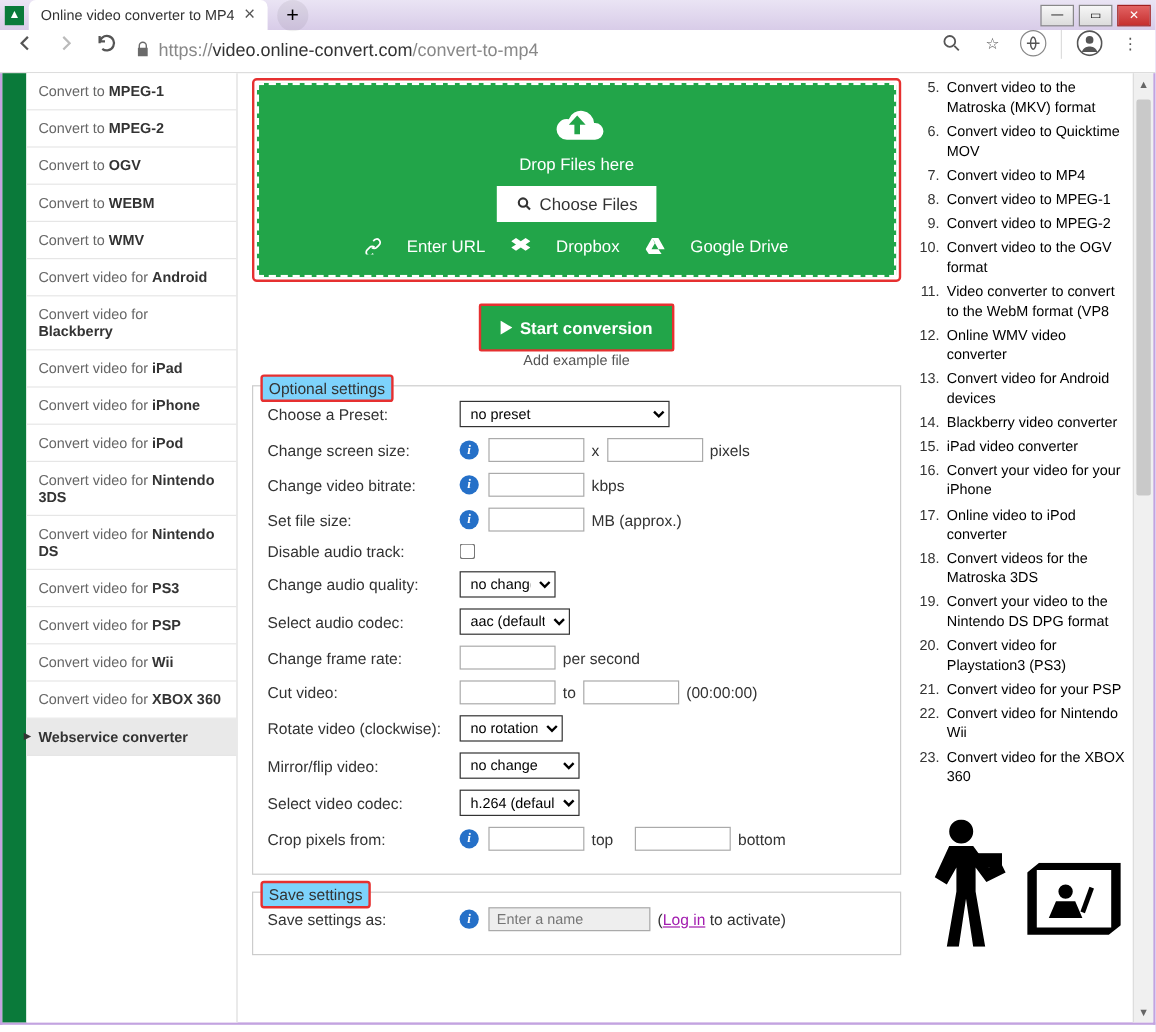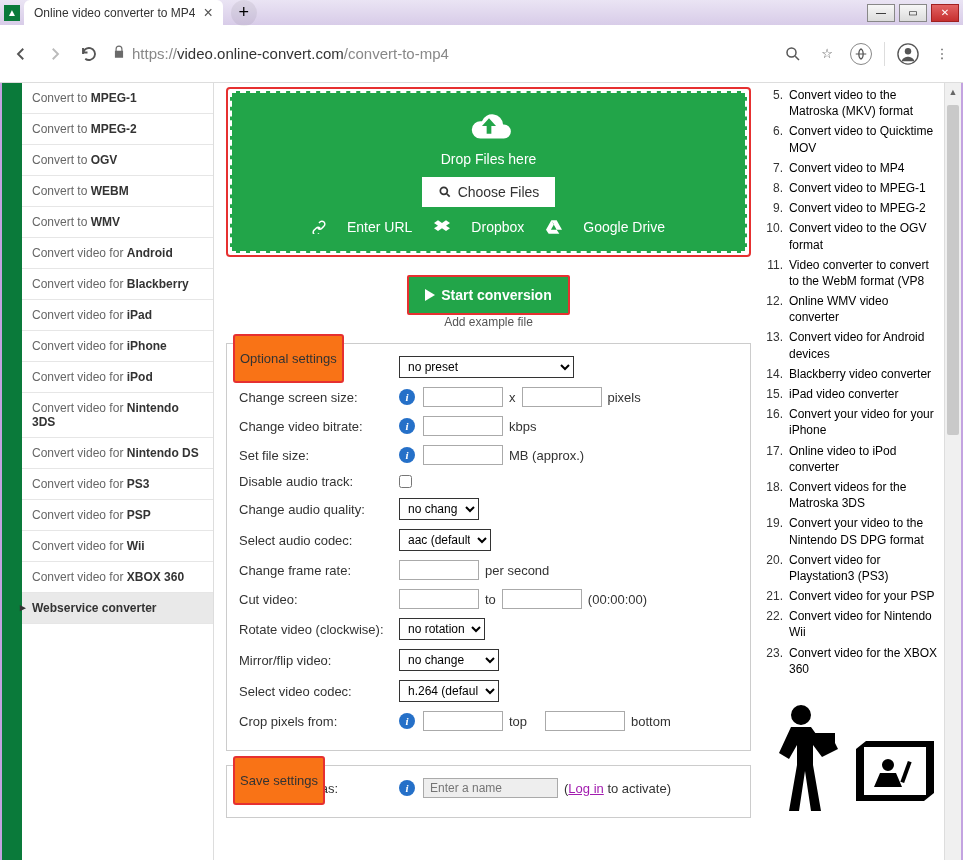--- a/index.html
+++ b/index.html
@@ -8,55 +8,55 @@
 .titlebar { height: 25px; background: linear-gradient(#eae4f4, #d8cce8); display: flex; align-items: center; padding: 0 4px; }
 .app-icon { width: 16px; height: 16px; background: #0a7a3a; display: inline-flex; align-items: center; justify-content: center; color: #fff; font-size: 10px; font-weight: bold; }
 .tab-bar { display: flex; align-items: center; flex: 1; margin-left: 4px; }
 .tab { background: #fff; border-radius: 6px 6px 0 0; padding: 4px 10px; display: flex; align-items: center; gap: 8px; font-size: 12px; color: #333; max-width: 200px; }
 .tab-title { white-space: nowrap; overflow: hidden; }
 .tab-close { font-size: 16px; cursor: pointer; color: #555; }
 .newtab { width: 26px; height: 26px; border-radius: 50%; background: rgba(0,0,0,0.06); display: flex; align-items: center; justify-content: center; font-size: 18px; margin-left: 8px; cursor: pointer; }
 .win-controls { display: flex; gap: 4px; }
 .wc { width: 28px; height: 18px; display: flex; align-items: center; justify-content: center; font-size: 10px; border: 1px solid #888; background: linear-gradient(#f7f7f7,#dcdcdc); }
 .wc.close { background: linear-gradient(#e26363,#c62f2f); color: #fff; border-color: #a02020; }
-.addr-bar { height: 58px; display: flex; align-items: center; padding: 0 10px; gap: 12px; border-bottom: 1px solid #ddd; }
+.addr-bar { height: 36px; display: flex; padding: 0 10px; gap: 12px; border-bottom: 1px solid #ddd; }
 .nav-btn { width: 22px; height: 22px; display: flex; align-items: center; justify-content: center; cursor: pointer; color: #555; }
 .nav-btn.disabled { color: #bbb; }
 .url-box { flex: 1; display: flex; align-items: center; gap: 6px; color: #555; font-size: 15px; }
 .lock { color: #777; }
 .url-text { color: #333; }
 .url-text .gray { color: #888; }
 .ab-icon { width: 22px; height: 22px; display: flex; align-items: center; justify-content: center; color: #555; cursor: pointer; border-radius: 50%; }
 .ab-icon.round { border: 1px solid #888; }
 .divider { width: 1px; height: 24px; background: #ddd; }
 .content { display: flex; height: 793px; border: 2px solid #c3a3e0; border-top: none; }
 .scroll-vert { width: 17px; background: #f0f0f0; border-left: 1px solid #ddd; display: flex; flex-direction: column; }
 .sv-arrow { height: 17px; display: flex; align-items: center; justify-content: center; font-size: 9px; color: #666; }
 .sv-track { flex: 1; position: relative; }
 .sv-thumb { position: absolute; left: 2px; right: 2px; top: 5px; height: 330px; background: #c9c9c9; border-radius: 2px; }
 .left-bar { width: 20px; background: #0a7a3a; }
-.sidebar { width: 192px; border-right: 1px solid #ddd; background: #fff; }
+.sidebar { width: 176px; border-right: 1px solid #ddd; background: #fff; }
 .sb-item { padding: 8px 10px; border-bottom: 1px solid #e6e6e6; color: #666; font-size: 12px; cursor: pointer; }
 .sb-item b { color: #333; }
 .sb-item.active { background: #e9e9e9; font-weight: bold; color: #333; position: relative; }
 .sb-item.active::before { content: '▸'; position: absolute; left: -2px; color: #333; font-size: 11px; }
 .main { flex: 1; padding: 0 8px 10px 12px; overflow: hidden; }
 .dropzone { border: 2px solid #e63030; border-radius: 4px; padding: 2px; margin-top: 4px; }
 .dz-inner { background: #22a549; border: 2px dashed #fff; border-radius: 2px; padding: 14px 10px 16px; text-align: center; color: #fff; }
 .cloud-icon { width: 50px; height: 38px; margin: 0 auto 6px; position: relative; }
 .cloud-icon svg { width: 50px; height: 38px; }
 .dz-text { margin-bottom: 10px; font-size: 14px; }
 .choose-btn { background: #fff; color: #333; border: none; padding: 7px 16px; font-size: 14px; cursor: pointer; display: inline-flex; align-items: center; gap: 6px; }
 .dz-links { margin-top: 12px; display: flex; justify-content: center; gap: 22px; font-size: 14px; }
 .dz-link { display: inline-flex; align-items: center; gap: 21px; cursor: pointer; }
 .row-actions { display: flex; align-items: center; justify-content: space-between; margin: 18px 0 14px; flex-direction: column; }
 .start-btn { border: 2px solid #e63030; background: #22a549; color: #fff; font-weight: bold; padding: 10px 16px; font-size: 14px; cursor: pointer; display: inline-flex; align-items: center; gap: 6px; border-radius: 2px; }
 .example-link { color: #555; font-size: 12px; cursor: pointer; }
 .fieldset { border: 1px solid #ccc; padding: 12px 12px 10px; margin-bottom: 14px; position: relative; }
-.legend { position: absolute; top: -10px; left: 6px; background: #f97316; padding: 15px 5px; border: 2px solid #e63030; border-radius: 3px; font-size: 13px; color: #333; }
+.legend { position: absolute; top: -10px; left: 6px; background: #7dd3fc; padding: 2px 5px; border: 2px solid #e63030; border-radius: 3px; font-size: 13px; color: #333; }
 .form-row { display: flex; align-items: center; margin-bottom: 9px; }
 .form-label { width: 160px; color: #333; font-size: 13px; }
 .info-icon { width: 16px; height: 16px; border-radius: 50%; background: #2570c8; color: #fff; font-size: 11px; font-weight: bold; display: inline-flex; align-items: center; justify-content: center; margin-right: 8px; font-style: italic; font-family: Georgia, serif; }
 .form-control { display: flex; align-items: center; gap: 6px; flex-wrap: wrap; }
 select { border: 1px solid #333; background: #fff; padding: 2px 4px; font-size: 12px; height: 22px; }
 input[type=text] { border: 1px solid #aaa; padding: 3px 6px; font-size: 12px; height: 20px; }
 input[type=checkbox] { width: 13px; height: 13px; }
 .unit { font-size: 13px; color: #333; }
 .link-style { color: #a21caf; text-decoration: underline; cursor: pointer; }
 .rightcol { width: 185px; padding: 4px 4px 0 2px; font-size: 12px; }

